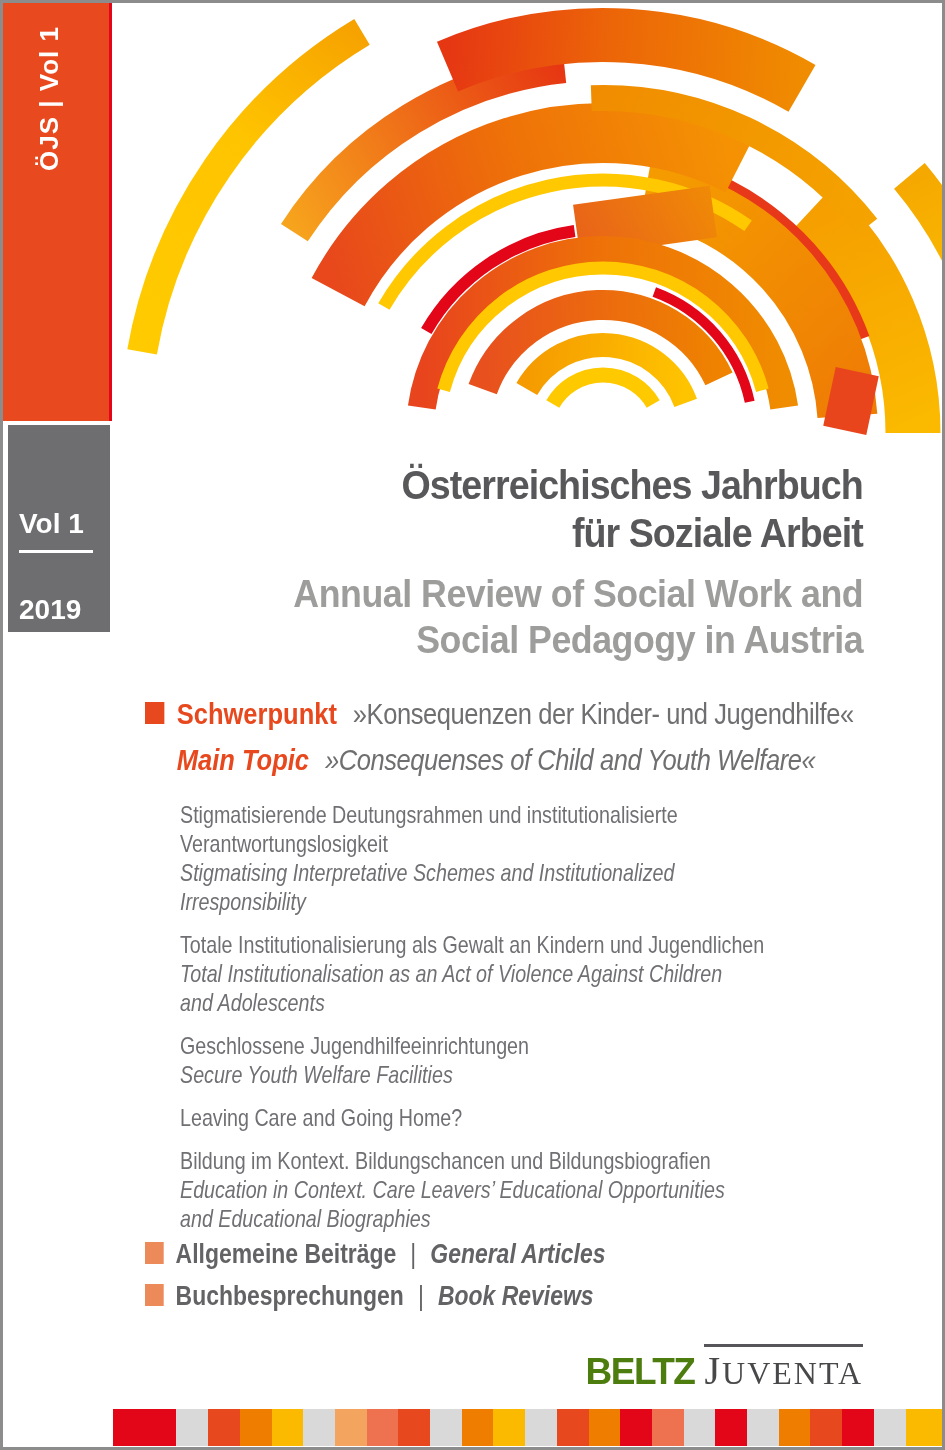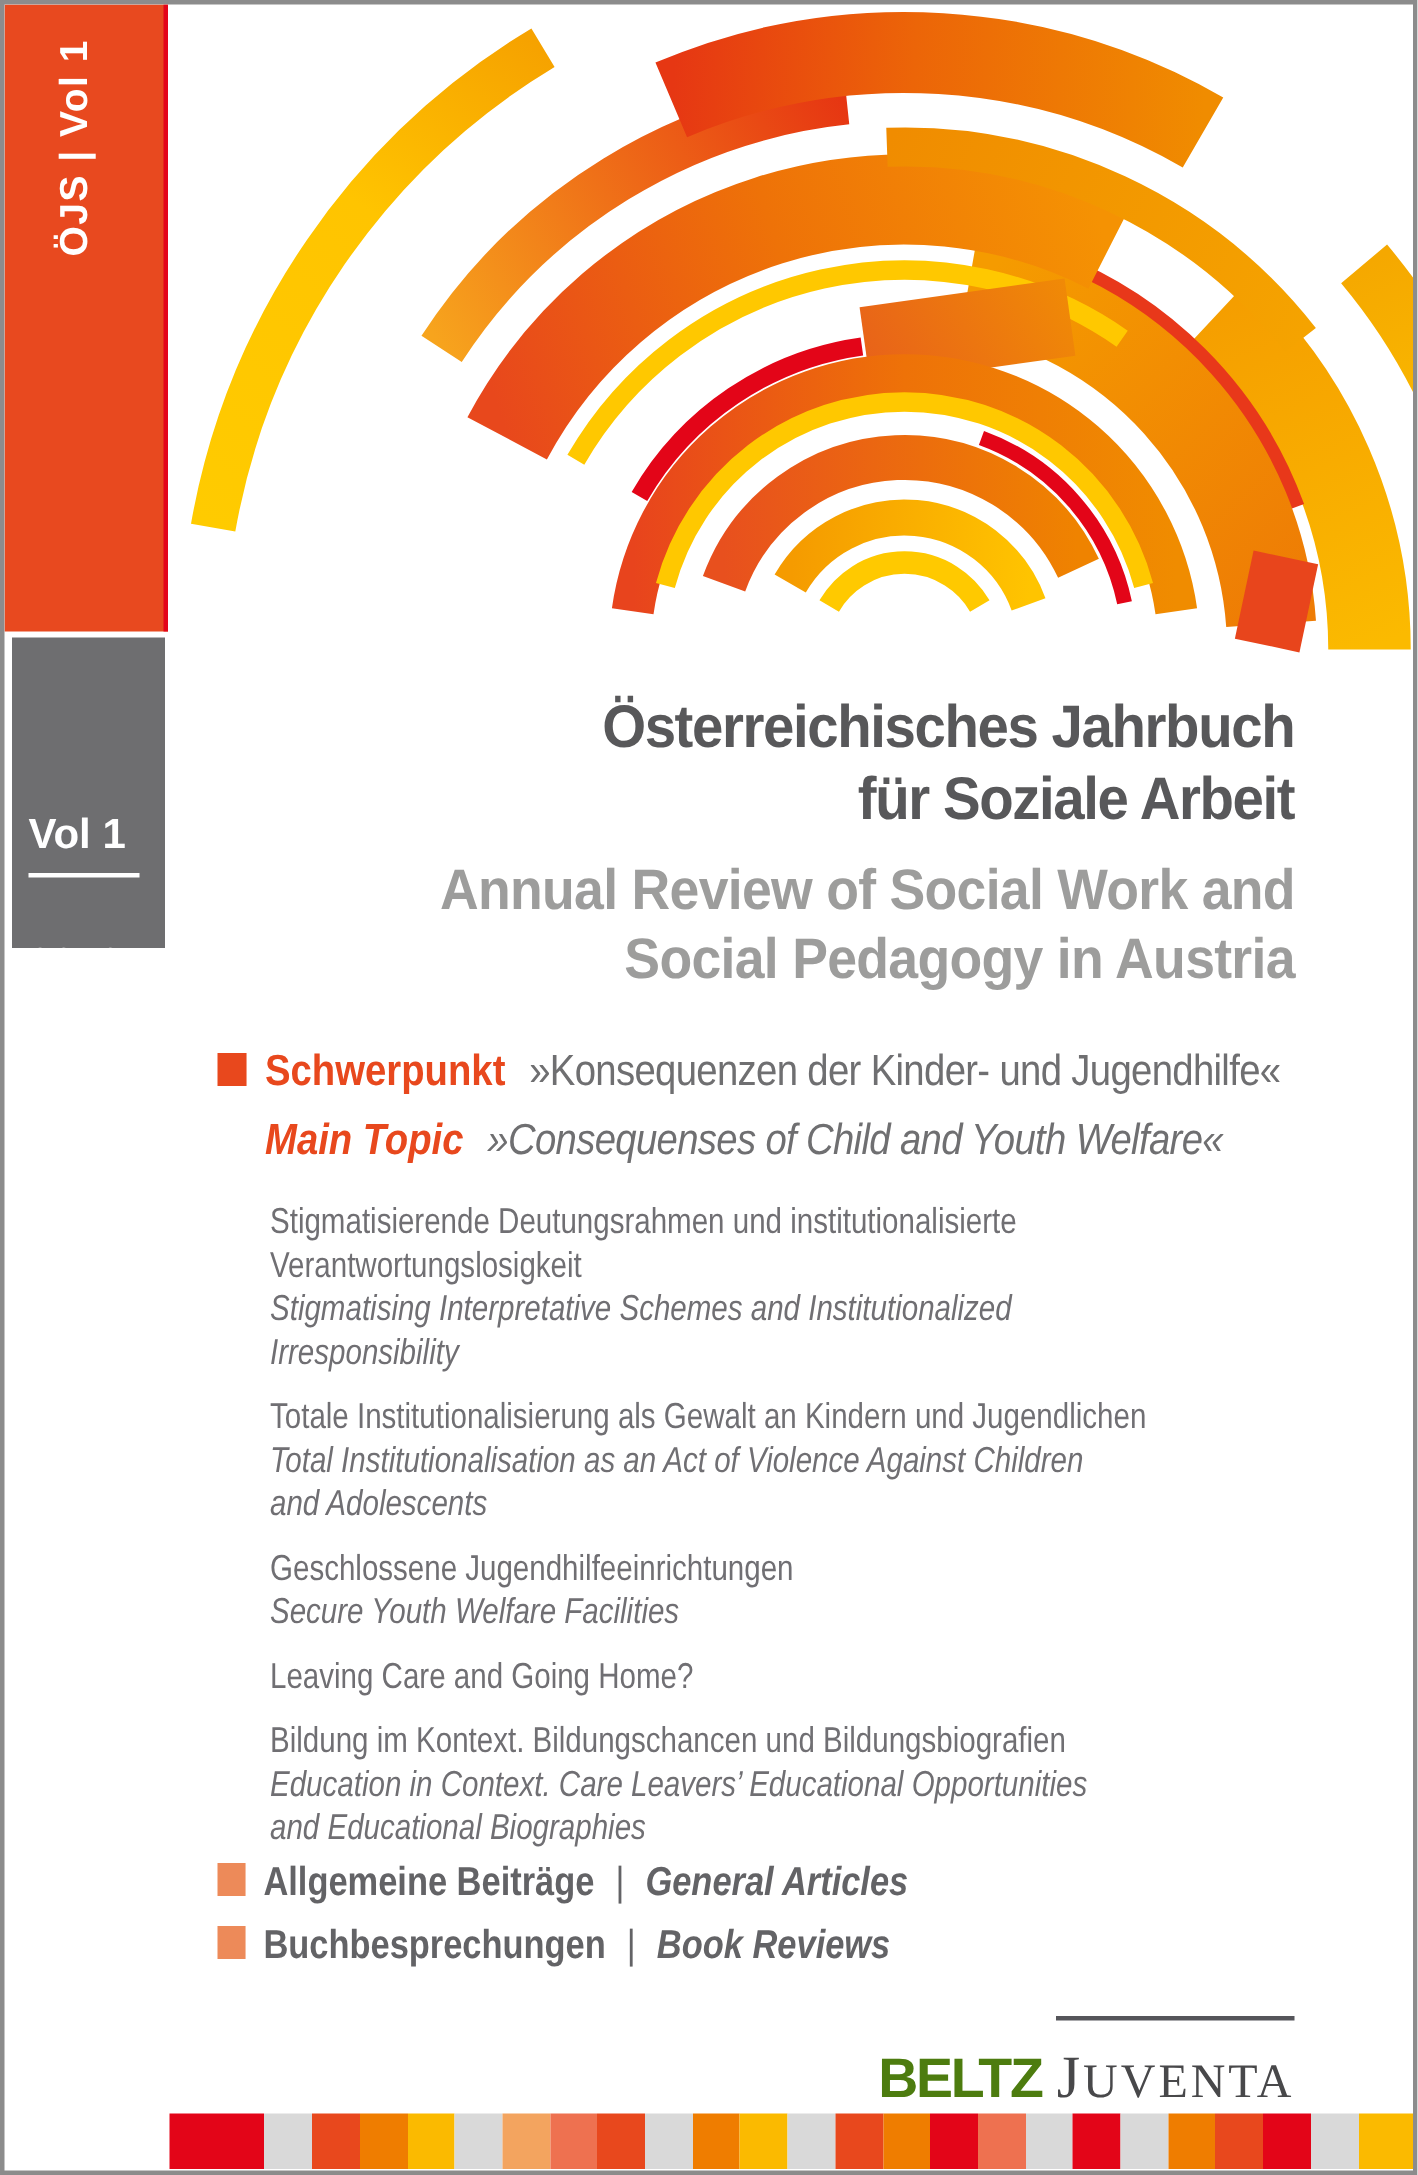--- a/index.html
+++ b/index.html
@@ -7,21 +7,21 @@
          background:#fff;overflow:hidden;font-family:"Liberation Sans",sans-serif;}
   
   .artwork{position:absolute;left:0;top:0;z-index:1;pointer-events:none;}
   
   .spine{position:absolute;left:0;top:0;width:106px;height:418px;background:#E8491F;
          border-right:3px solid #E30519;z-index:3;}
   .spine-label{position:absolute;left:31px;top:168px;transform-origin:0 0;transform:rotate(-90deg);
          font-size:26px;font-weight:bold;color:#fff;letter-spacing:1px;white-space:nowrap;}
   
   .volbox{position:absolute;left:5px;top:422px;width:102px;height:207px;background:#6E6E70;
-          box-sizing:border-box;padding:116px 0 0 11px;color:#fff;z-index:3;}
+          box-sizing:border-box;padding:84px 0 0 11px;color:#fff;z-index:3;}
   .volbox .vol{font-size:28px;font-weight:bold;line-height:30px;}
   .volbox .rule{width:74px;height:3px;background:#fff;margin:11px 0 13px 0;}
   .volbox .year{font-size:28px;font-weight:bold;line-height:30px;margin-top:42px;}
   
   .title-block{position:absolute;right:79px;top:458px;text-align:right;font-weight:bold;
           font-size:40px;line-height:48px;color:#58585A;letter-spacing:-1px;
           transform:scaleX(.94);transform-origin:100% 0;white-space:nowrap;z-index:3;}
   .subtitle-block{position:absolute;right:79px;top:568px;text-align:right;font-weight:bold;
           font-size:38px;line-height:46px;color:#9D9D9C;letter-spacing:-0.5px;
           transform:scaleX(.94);transform-origin:100% 0;white-space:nowrap;z-index:3;}
@@ -45,21 +45,21 @@
             white-space:nowrap;}
   .section-row{position:relative;padding-left:36px;font-size:27px;line-height:30px;margin-bottom:12px;}
   .section-bullet{position:absolute;left:0;top:3px;width:22px;height:22px;background:#ED8A59;display:inline-block;}
   .section-de{font-weight:bold;color:#636366;}
   .section-sep{color:#636366;font-weight:normal;margin:0 9px;}
   .section-en{font-weight:bold;font-style:italic;color:#636366;}
   
   .publisher{position:absolute;right:79px;top:1341px;display:flex;align-items:baseline;gap:10px;z-index:3;}
   .beltz{font-size:37px;font-weight:900;letter-spacing:-1.5px;color:#3A3A3C;}
   .juventa{display:inline-block;font-family:"Liberation Serif",serif;color:#48484A;
-           border-top:3px solid #55555A;padding-top:18px;letter-spacing:2px;line-height:1;}
+           border-top:3px solid #55555A;padding-top:4px;letter-spacing:2px;line-height:1;}
   .juventa .big{font-size:40px;}
   .juventa .small{font-size:32px;}
   
   .strip{position:absolute;left:110px;right:0;top:1406px;height:37px;display:flex;z-index:3;}
   .strip-cell{height:100%;}
 </style>
 </head>
 <body>
 
 <div class="cover">

